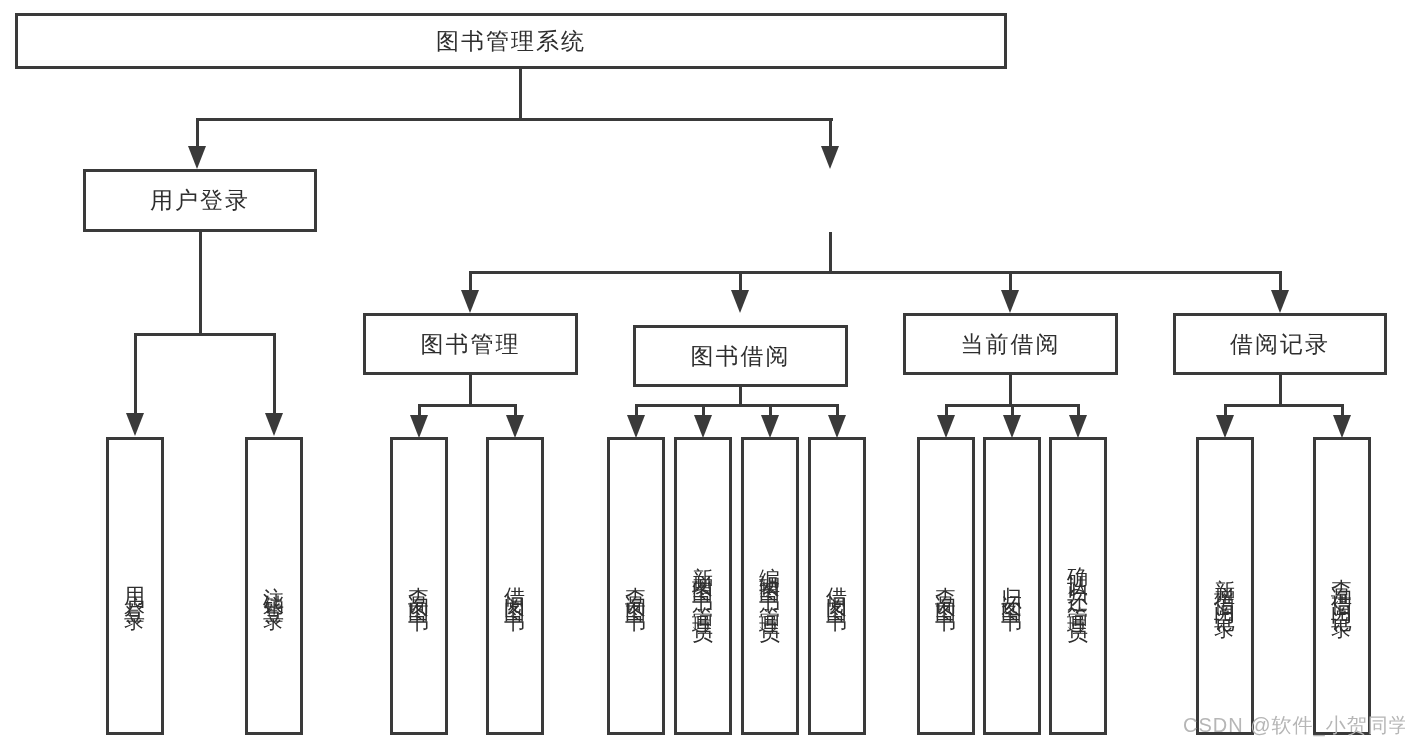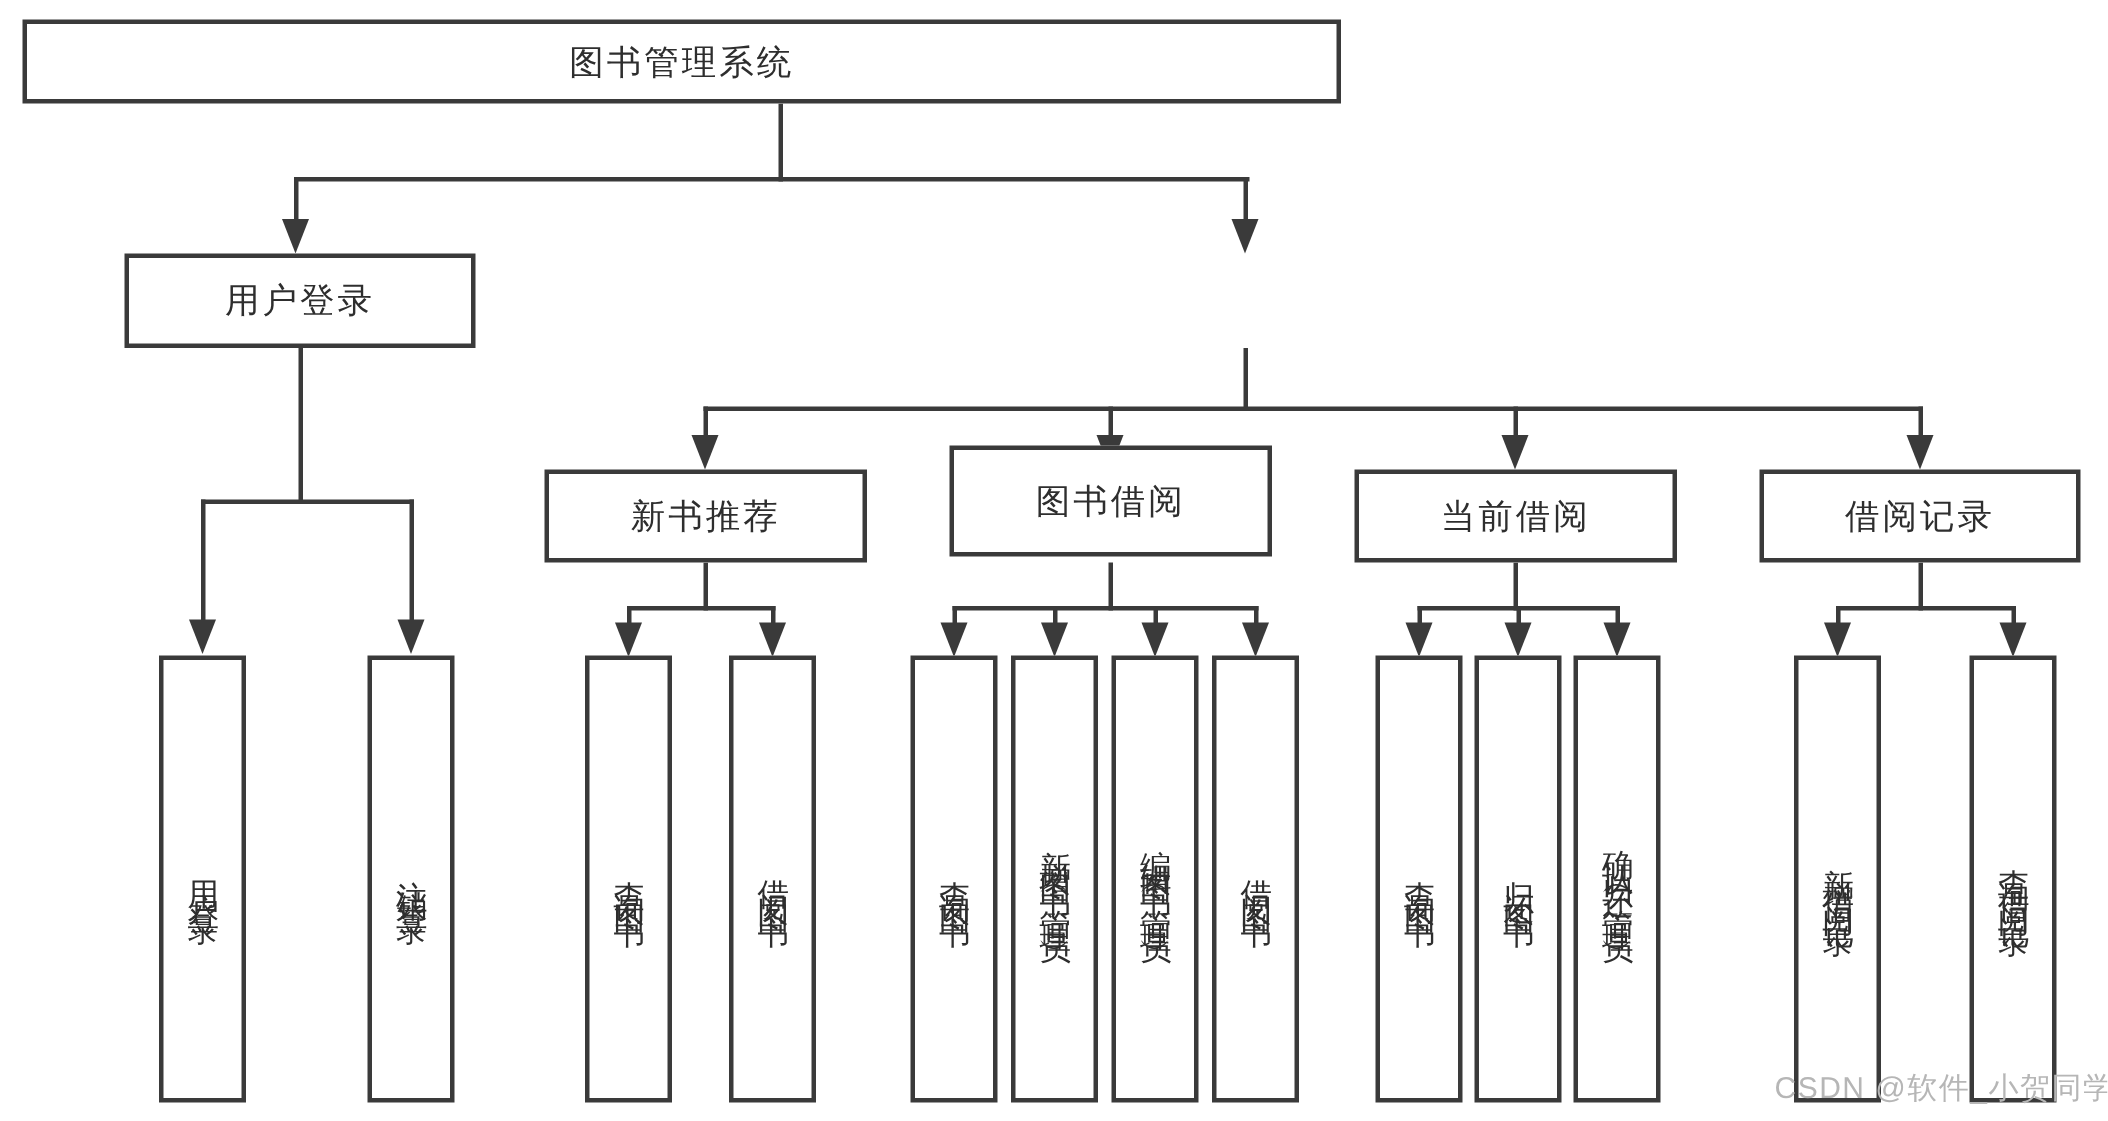--- a/index.html
+++ b/index.html
@@ -113,26 +113,26 @@
       <div class="cline" style="left: 1010.5px; top: 404px; width: 3px; height: 14px;"></div>
       <div class="ahead" style="left: 1003px; top: 415px;"></div>
       <div class="cline" style="left: 1076.5px; top: 404px; width: 3px; height: 14px;"></div>
       <div class="ahead" style="left: 1069px; top: 415px;"></div>
       <div class="cline" style="left: 1223.5px; top: 404px; width: 3px; height: 14px;"></div>
       <div class="ahead" style="left: 1216px; top: 415px;"></div>
       <div class="cline" style="left: 1340.5px; top: 404px; width: 3px; height: 14px;"></div>
       <div class="ahead" style="left: 1333px; top: 415px;"></div>
     </div>
 
-  <div class="box" style="left:15px;top:13px;width:879px;height:56px">图书管理系统</div>
+  <div class="box" style="left:15px;top:13px;width:992px;height:56px">图书管理系统</div>
 
   <div class="box" style="left:83px;top:169px;width:234px;height:63px">用户登录</div>
 
-  <div class="box" style="left:363px;top:313px;width:215px;height:62px">新书推荐</div>
-  <div class="box" style="left:633px;top:297px;width:215px;height:74px">图书借阅</div>
+  <div class="box" style="left:363px;top:313px;width:215px;height:62px">图书管理</div>
+  <div class="box" style="left:633px;top:325px;width:215px;height:62px">图书借阅</div>
   <div class="box" style="left:903px;top:313px;width:215px;height:62px">当前借阅</div>
   <div class="box" style="left:1173px;top:313px;width:214px;height:62px">借阅记录</div>
 
   <div class="vbox" style="left:106px;top:437px;width:58px;height:298px">用户登录</div>
   <div class="vbox" style="left:245px;top:437px;width:58px;height:298px">注销登录</div>
 
   <div class="vbox" style="left:390px;top:437px;width:58px;height:298px">查询图书</div>
   <div class="vbox" style="left:486px;top:437px;width:58px;height:298px">借阅图书</div>
 
   <div class="vbox" style="left:607px;top:437px;width:58px;height:298px">查询图书</div>

